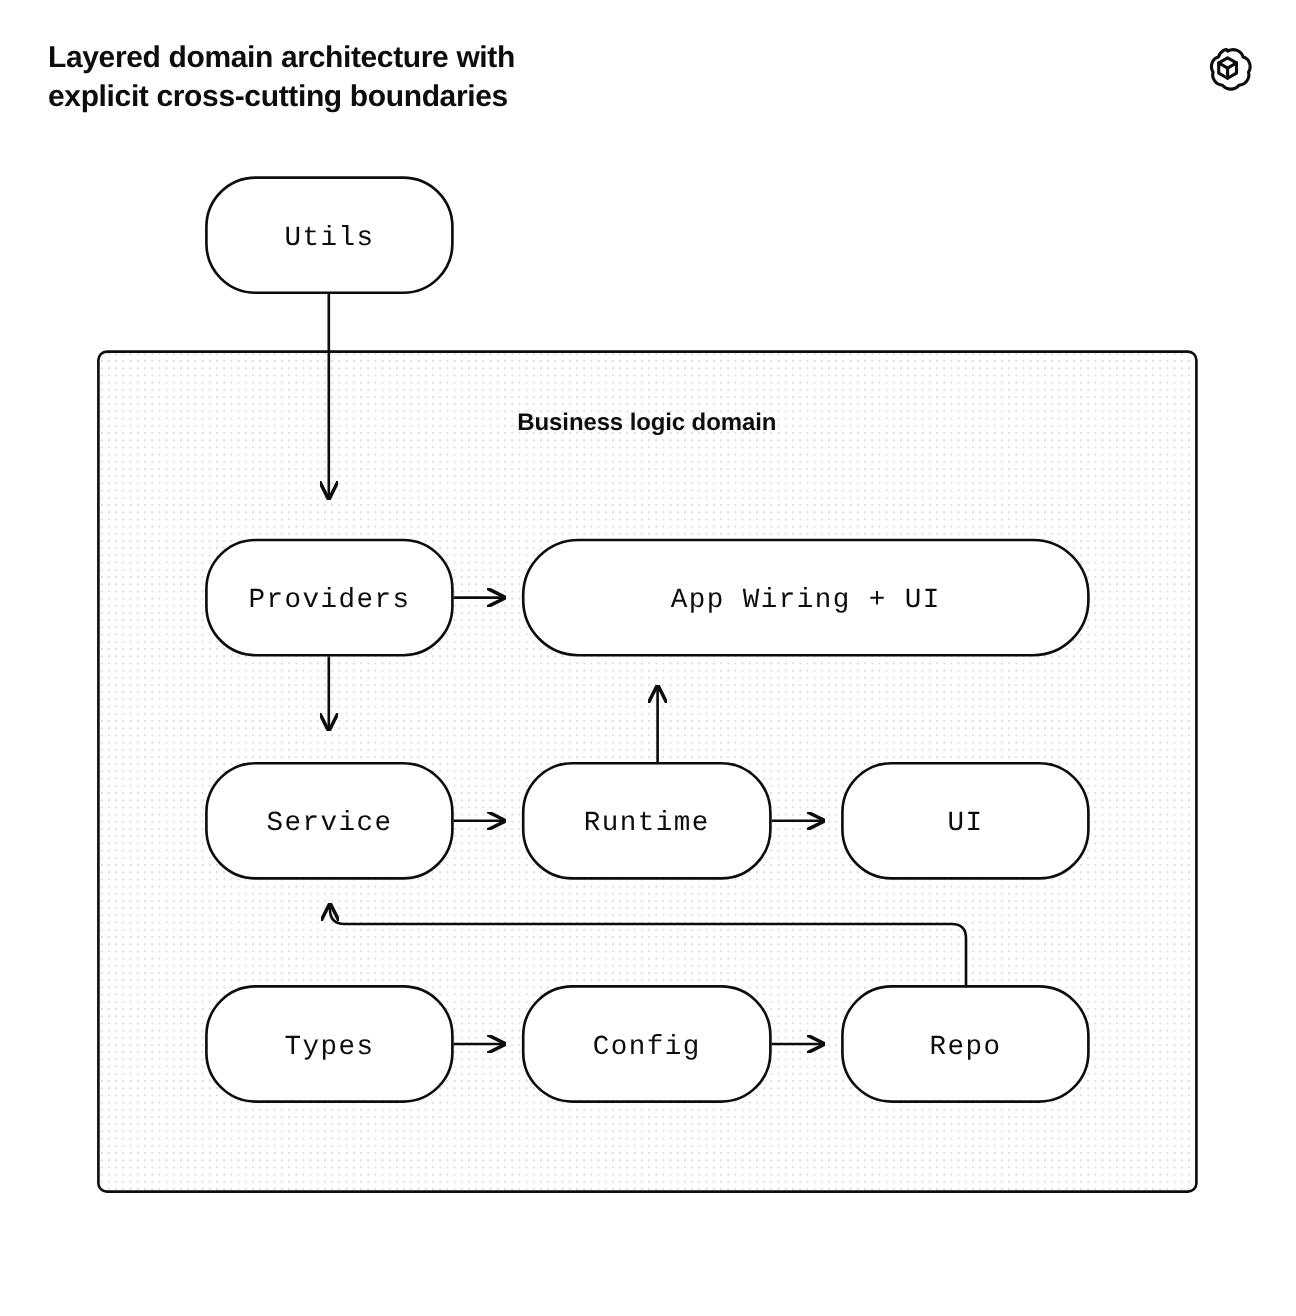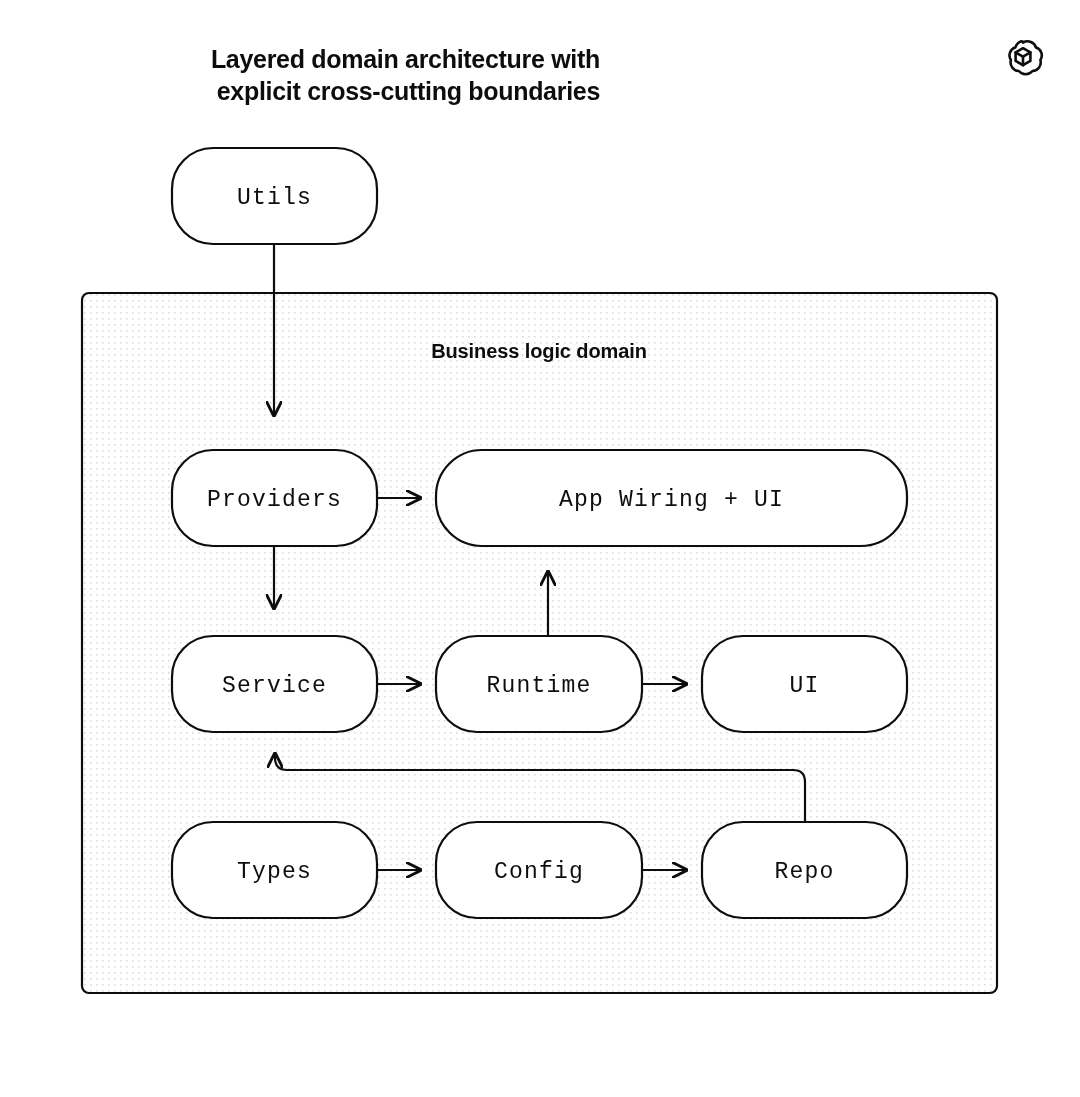--- a/index.html
+++ b/index.html
@@ -11,30 +11,29 @@
     width: 1080px;
     height: 1097px;
     position: relative;
     font-family: "Liberation Sans", sans-serif;
     overflow: hidden;
   }
 
   #page-title {
     position: absolute;
     left: 40px;
-    top: 43px;
+    top: 32px;
     width: 560px;
     font-family: "Liberation Sans", sans-serif;
     font-weight: bold;
     font-size: 25px;
     line-height: 1.28;
     letter-spacing: -0.3px;
     color: #0d0d0d;
     white-space: pre-line;
-    text-align: right;
   }
 
   #brand-logo {
     position: absolute;
     right: 36px;
     top: 36px;
     width: 42px;
     height: 42px;
   }
 

